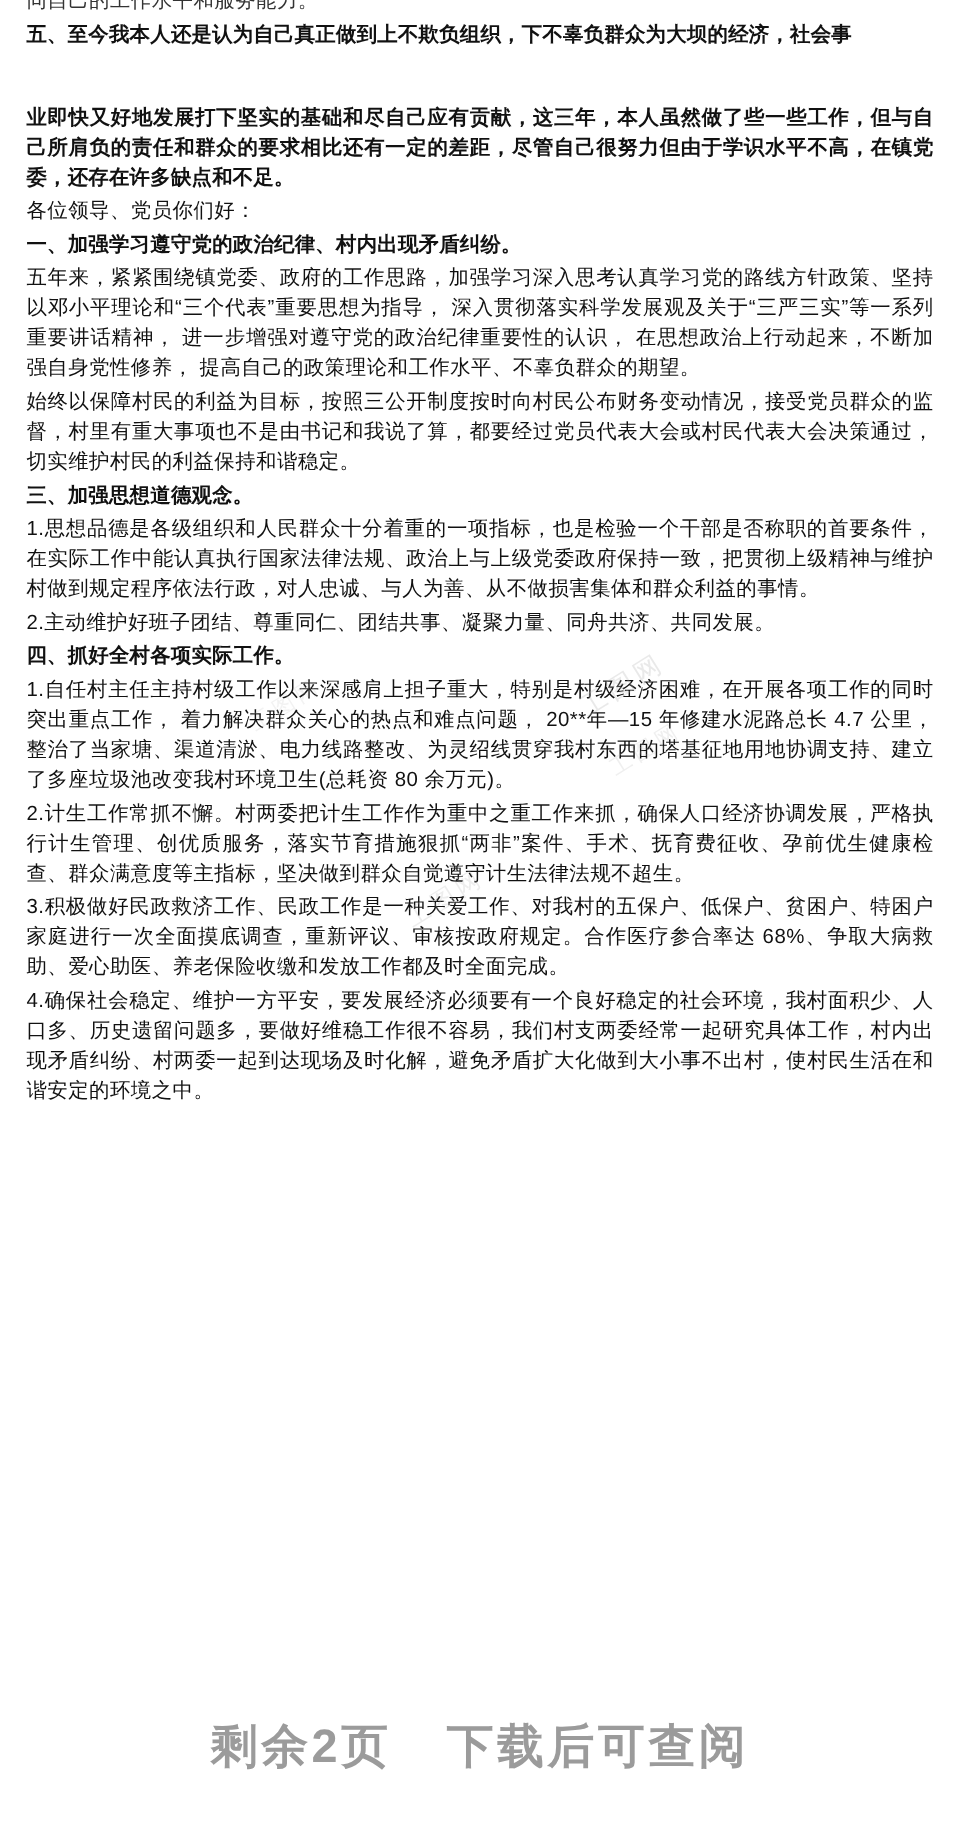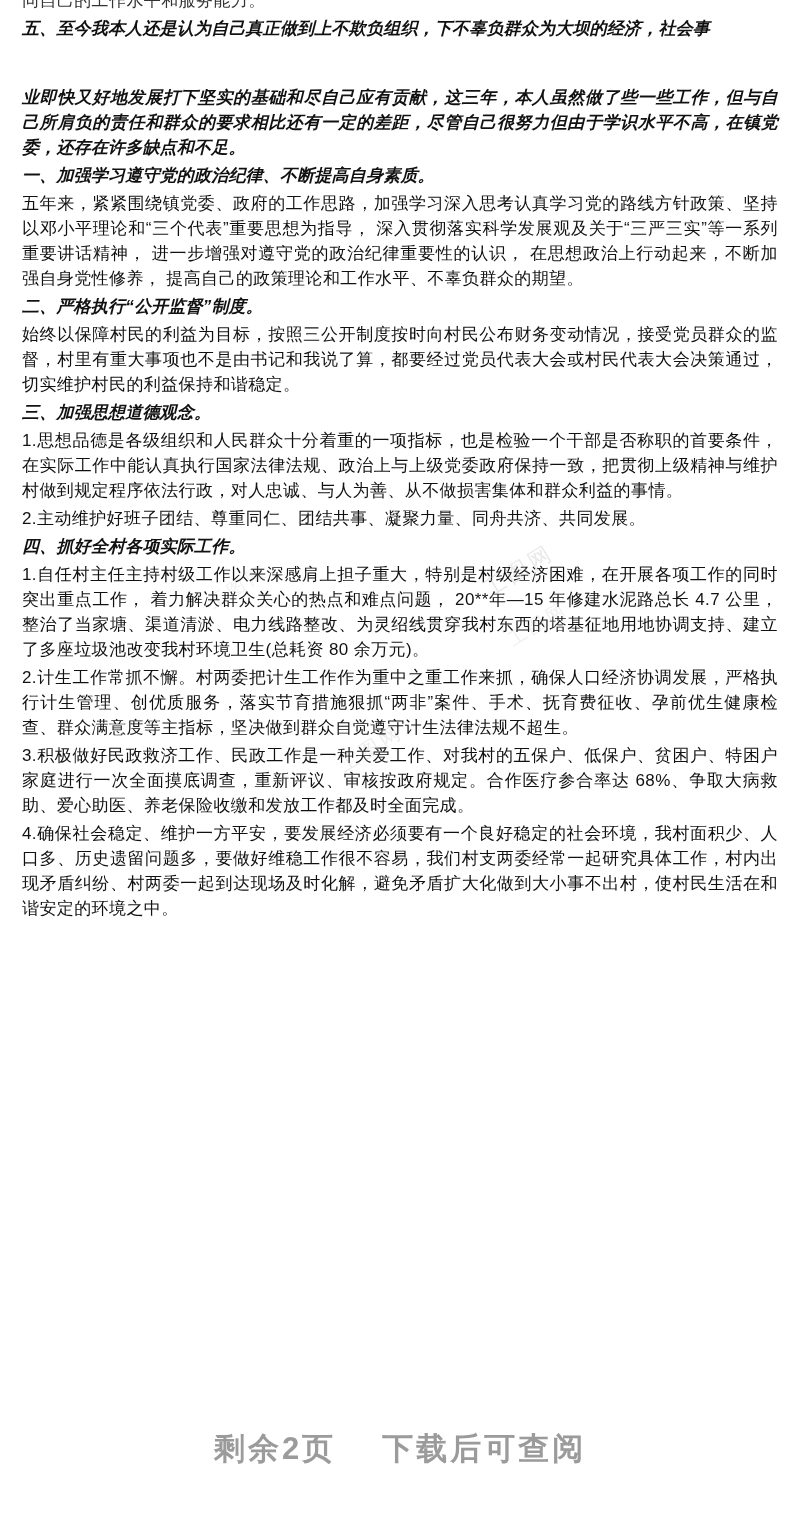--- a/index.html
+++ b/index.html
@@ -29,39 +29,38 @@
     margin: 0 0 3px 0;
     font-size: 17px;
     line-height: 25px;
     text-align: justify;
     letter-spacing: 0.4px;
     word-break: break-all;
   }
   .para.bold {
     font-weight: 700;
     letter-spacing: 0.2px;
-    font-style: italic;
   }
   .para.gap {
     margin-top: 44px;
   }
   .para.cut {
     margin-top: -12px;
     color: #333333;
   }
   .footer {
     position: absolute;
     left: 0;
     right: 0;
     top: 1428px;
     display: flex;
     justify-content: center;
     align-items: flex-start;
     gap: 46px;
-    font-size: 31px;
+    font-size: 39px;
     font-weight: 700;
     color: #9b9b9b;
     letter-spacing: 3px;
   }
   .watermark {
     position: absolute;
     font-size: 22px;
     color: #b9b9b9;
     opacity: 0.30;
     transform: rotate(-32deg);
@@ -81,23 +80,23 @@
 
   <span class="watermark wm-1">工图网</span>
   <span class="watermark wm-2">工图网</span>
   <span class="watermark wm-3">工图网</span>
   <span class="watermark wm-4">工图网</span>
 
   <div class="doc-content">
       <p class="para cut">同自己的工作水平和服务能力。</p>
       <p class="para bold">五、至今我本人还是认为自己真正做到上不欺负组织，下不辜负群众为大坝的经济，社会事</p>
       <p class="para bold gap">业即快又好地发展打下坚实的基础和尽自己应有贡献，这三年，本人虽然做了些一些工作，但与自己所肩负的责任和群众的要求相比还有一定的差距，尽管自己很努力但由于学识水平不高，在镇党委，还存在许多缺点和不足。</p>
-      <p class="para bold">一、加强学习遵守党的政治纪律、不断提高自身素质。</p>
+      <p class="para">各位领导、党员你们好：</p>
+      <p class="para bold">一、加强学习遵守党的政治纪律、村内出现矛盾纠纷。</p>
       <p class="para">五年来，紧紧围绕镇党委、政府的工作思路，加强学习深入思考认真学习党的路线方针政策、坚持以邓小平理论和“三个代表”重要思想为指导， 深入贯彻落实科学发展观及关于“三严三实”等一系列重要讲话精神， 进一步增强对遵守党的政治纪律重要性的认识， 在思想政治上行动起来，不断加强自身党性修养， 提高自己的政策理论和工作水平、不辜负群众的期望。</p>
-      <p class="para bold">二、严格执行“公开监督”制度。</p>
       <p class="para">始终以保障村民的利益为目标，按照三公开制度按时向村民公布财务变动情况，接受党员群众的监督，村里有重大事项也不是由书记和我说了算，都要经过党员代表大会或村民代表大会决策通过，切实维护村民的利益保持和谐稳定。</p>
       <p class="para bold">三、加强思想道德观念。</p>
       <p class="para">1.思想品德是各级组织和人民群众十分着重的一项指标，也是检验一个干部是否称职的首要条件，在实际工作中能认真执行国家法律法规、政治上与上级党委政府保持一致，把贯彻上级精神与维护村做到规定程序依法行政，对人忠诚、与人为善、从不做损害集体和群众利益的事情。</p>
       <p class="para">2.主动维护好班子团结、尊重同仁、团结共事、凝聚力量、同舟共济、共同发展。</p>
       <p class="para bold">四、抓好全村各项实际工作。</p>
       <p class="para">1.自任村主任主持村级工作以来深感肩上担子重大，特别是村级经济困难，在开展各项工作的同时突出重点工作， 着力解决群众关心的热点和难点问题， 20**年—15 年修建水泥路总长 4.7 公里，整治了当家塘、渠道清淤、电力线路整改、为灵绍线贯穿我村东西的塔基征地用地协调支持、建立了多座垃圾池改变我村环境卫生(总耗资 80 余万元)。</p>
       <p class="para">2.计生工作常抓不懈。村两委把计生工作作为重中之重工作来抓，确保人口经济协调发展，严格执行计生管理、创优质服务，落实节育措施狠抓“两非”案件、手术、抚育费征收、孕前优生健康检查、群众满意度等主指标，坚决做到群众自觉遵守计生法律法规不超生。</p>
       <p class="para">3.积极做好民政救济工作、民政工作是一种关爱工作、对我村的五保户、低保户、贫困户、特困户家庭进行一次全面摸底调查，重新评议、审核按政府规定。合作医疗参合率达 68%、争取大病救助、爱心助医、养老保险收缴和发放工作都及时全面完成。</p>
       <p class="para">4.确保社会稳定、维护一方平安，要发展经济必须要有一个良好稳定的社会环境，我村面积少、人口多、历史遗留问题多，要做好维稳工作很不容易，我们村支两委经常一起研究具体工作，村内出现矛盾纠纷、村两委一起到达现场及时化解，避免矛盾扩大化做到大小事不出村，使村民生活在和谐安定的环境之中。</p>
     </div>

